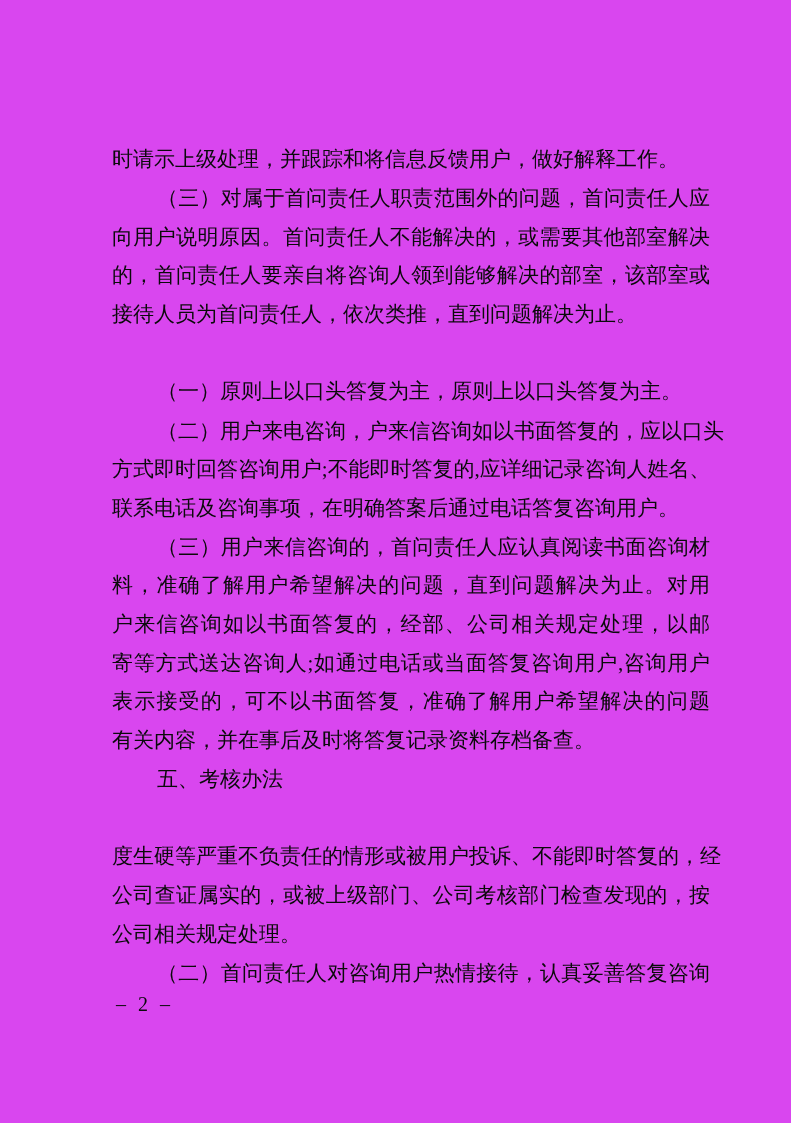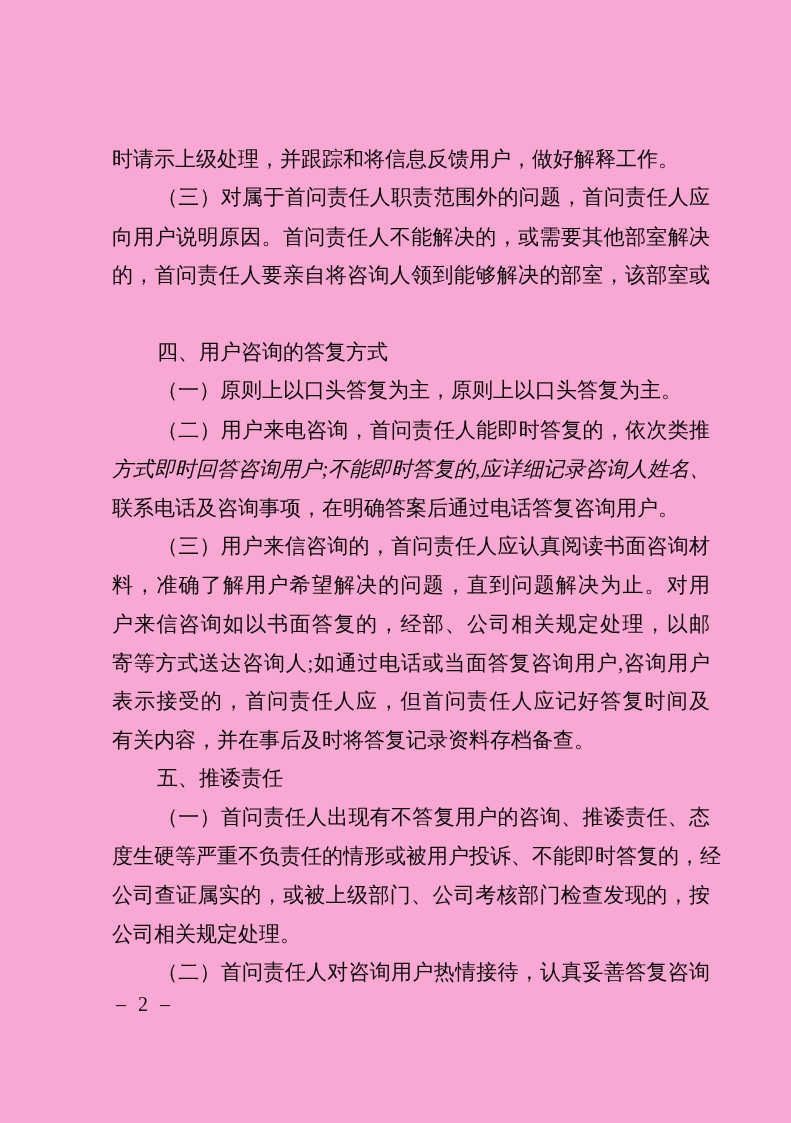--- a/index.html
+++ b/index.html
@@ -13,76 +13,73 @@
     position: relative;
     font-family: "Liberation Serif", "DejaVu Serif", serif;
     color: #0a0a0a;
   }
   .page {
     position: absolute;
     left: 0;
     top: 0;
     width: 791px;
     height: 1123px;
-    background: #f9a8d4;
+    background: #d946ef;
     overflow: hidden;
   }
   .ln {
     position: absolute;
     left: 112px;
     width: 598px;
     font-size: 21px;
     line-height: 23px;
     white-space: nowrap;
     letter-spacing: 0;
   }
   .jst {
     text-align: justify;
     text-align-last: justify;
   }
   .ind {
     text-indent: 45px;
-    font-family: Liberation Mono, monospace;
   }
   .tight {
     letter-spacing: -0.55px;
-    font-style: italic;
   }
   .footer {
     position: absolute;
     left: 116px;
     top: 993px;
     font-size: 20px;
     line-height: 22px;
     word-spacing: 7px;
     white-space: nowrap;
   }
 </style>
 </head>
 <body>
 
 <div class="page">
 
   <div class="ln" style="top:148px">时请示上级处理，并跟踪和将信息反馈用户，做好解释工作。</div>
   <div class="ln ind jst" style="top:187px">（三）对属于首问责任人职责范围外的问题，首问责任人应</div>
   <div class="ln jst" style="top:264px">的，首问责任人要亲自将咨询人领到能够解决的部室，该部室或</div>
   <div class="ln jst" style="top:226px">向用户说明原因。首问责任人不能解决的，或需要其他部室解决</div>
-  <div class="ln ind" style="top:342px">四、用户咨询的答复方式</div>
+  <div class="ln" style="top:303px">接待人员为首问责任人，依次类推，直到问题解决为止。</div>
   <div class="ln ind" style="top:380px">（一）原则上以口头答复为主，原则上以口头答复为主。</div>
-  <div class="ln ind jst" style="top:420px">（二）用户来电咨询，首问责任人能即时答复的，依次类推</div>
+  <div class="ln ind jst" style="top:420px">（二）用户来电咨询，户来信咨询如以书面答复的，应以口头</div>
   <div class="ln jst tight" style="top:458px">方式即时回答咨询用户;不能即时答复的,应详细记录咨询人姓名、</div>
   <div class="ln ind jst" style="top:536px">（三）用户来信咨询的，首问责任人应认真阅读书面咨询材</div>
   <div class="ln" style="top:497px">联系电话及咨询事项，在明确答案后通过电话答复咨询用户。</div>
   <div class="ln jst" style="top:574px">料，准确了解用户希望解决的问题，直到问题解决为止。对用</div>
   <div class="ln jst" style="top:613px">户来信咨询如以书面答复的，经部、公司相关规定处理，以邮</div>
   <div class="ln jst" style="top:652px">寄等方式送达咨询人;如通过电话或当面答复咨询用户,咨询用户</div>
-  <div class="ln jst" style="top:690px">表示接受的，首问责任人应，但首问责任人应记好答复时间及</div>
+  <div class="ln jst" style="top:690px">表示接受的，可不以书面答复，准确了解用户希望解决的问题</div>
   <div class="ln" style="top:729px">有关内容，并在事后及时将答复记录资料存档备查。</div>
-  <div class="ln ind" style="top:768px">五、推诿责任</div>
-  <div class="ln ind jst" style="top:807px">（一）首问责任人出现有不答复用户的咨询、推诿责任、态</div>
+  <div class="ln ind" style="top:768px">五、考核办法</div>
   <div class="ln jst" style="top:845px">度生硬等严重不负责任的情形或被用户投诉、不能即时答复的，经</div>
   <div class="ln jst" style="top:884px">公司查证属实的，或被上级部门、公司考核部门检查发现的，按</div>
   <div class="ln" style="top:923px">公司相关规定处理。</div>
   <div class="ln ind jst" style="top:962px">（二）首问责任人对咨询用户热情接待，认真妥善答复咨询</div>
 
   <div class="footer">– 2 –</div>
 
 </div>
 
 </body></html>

